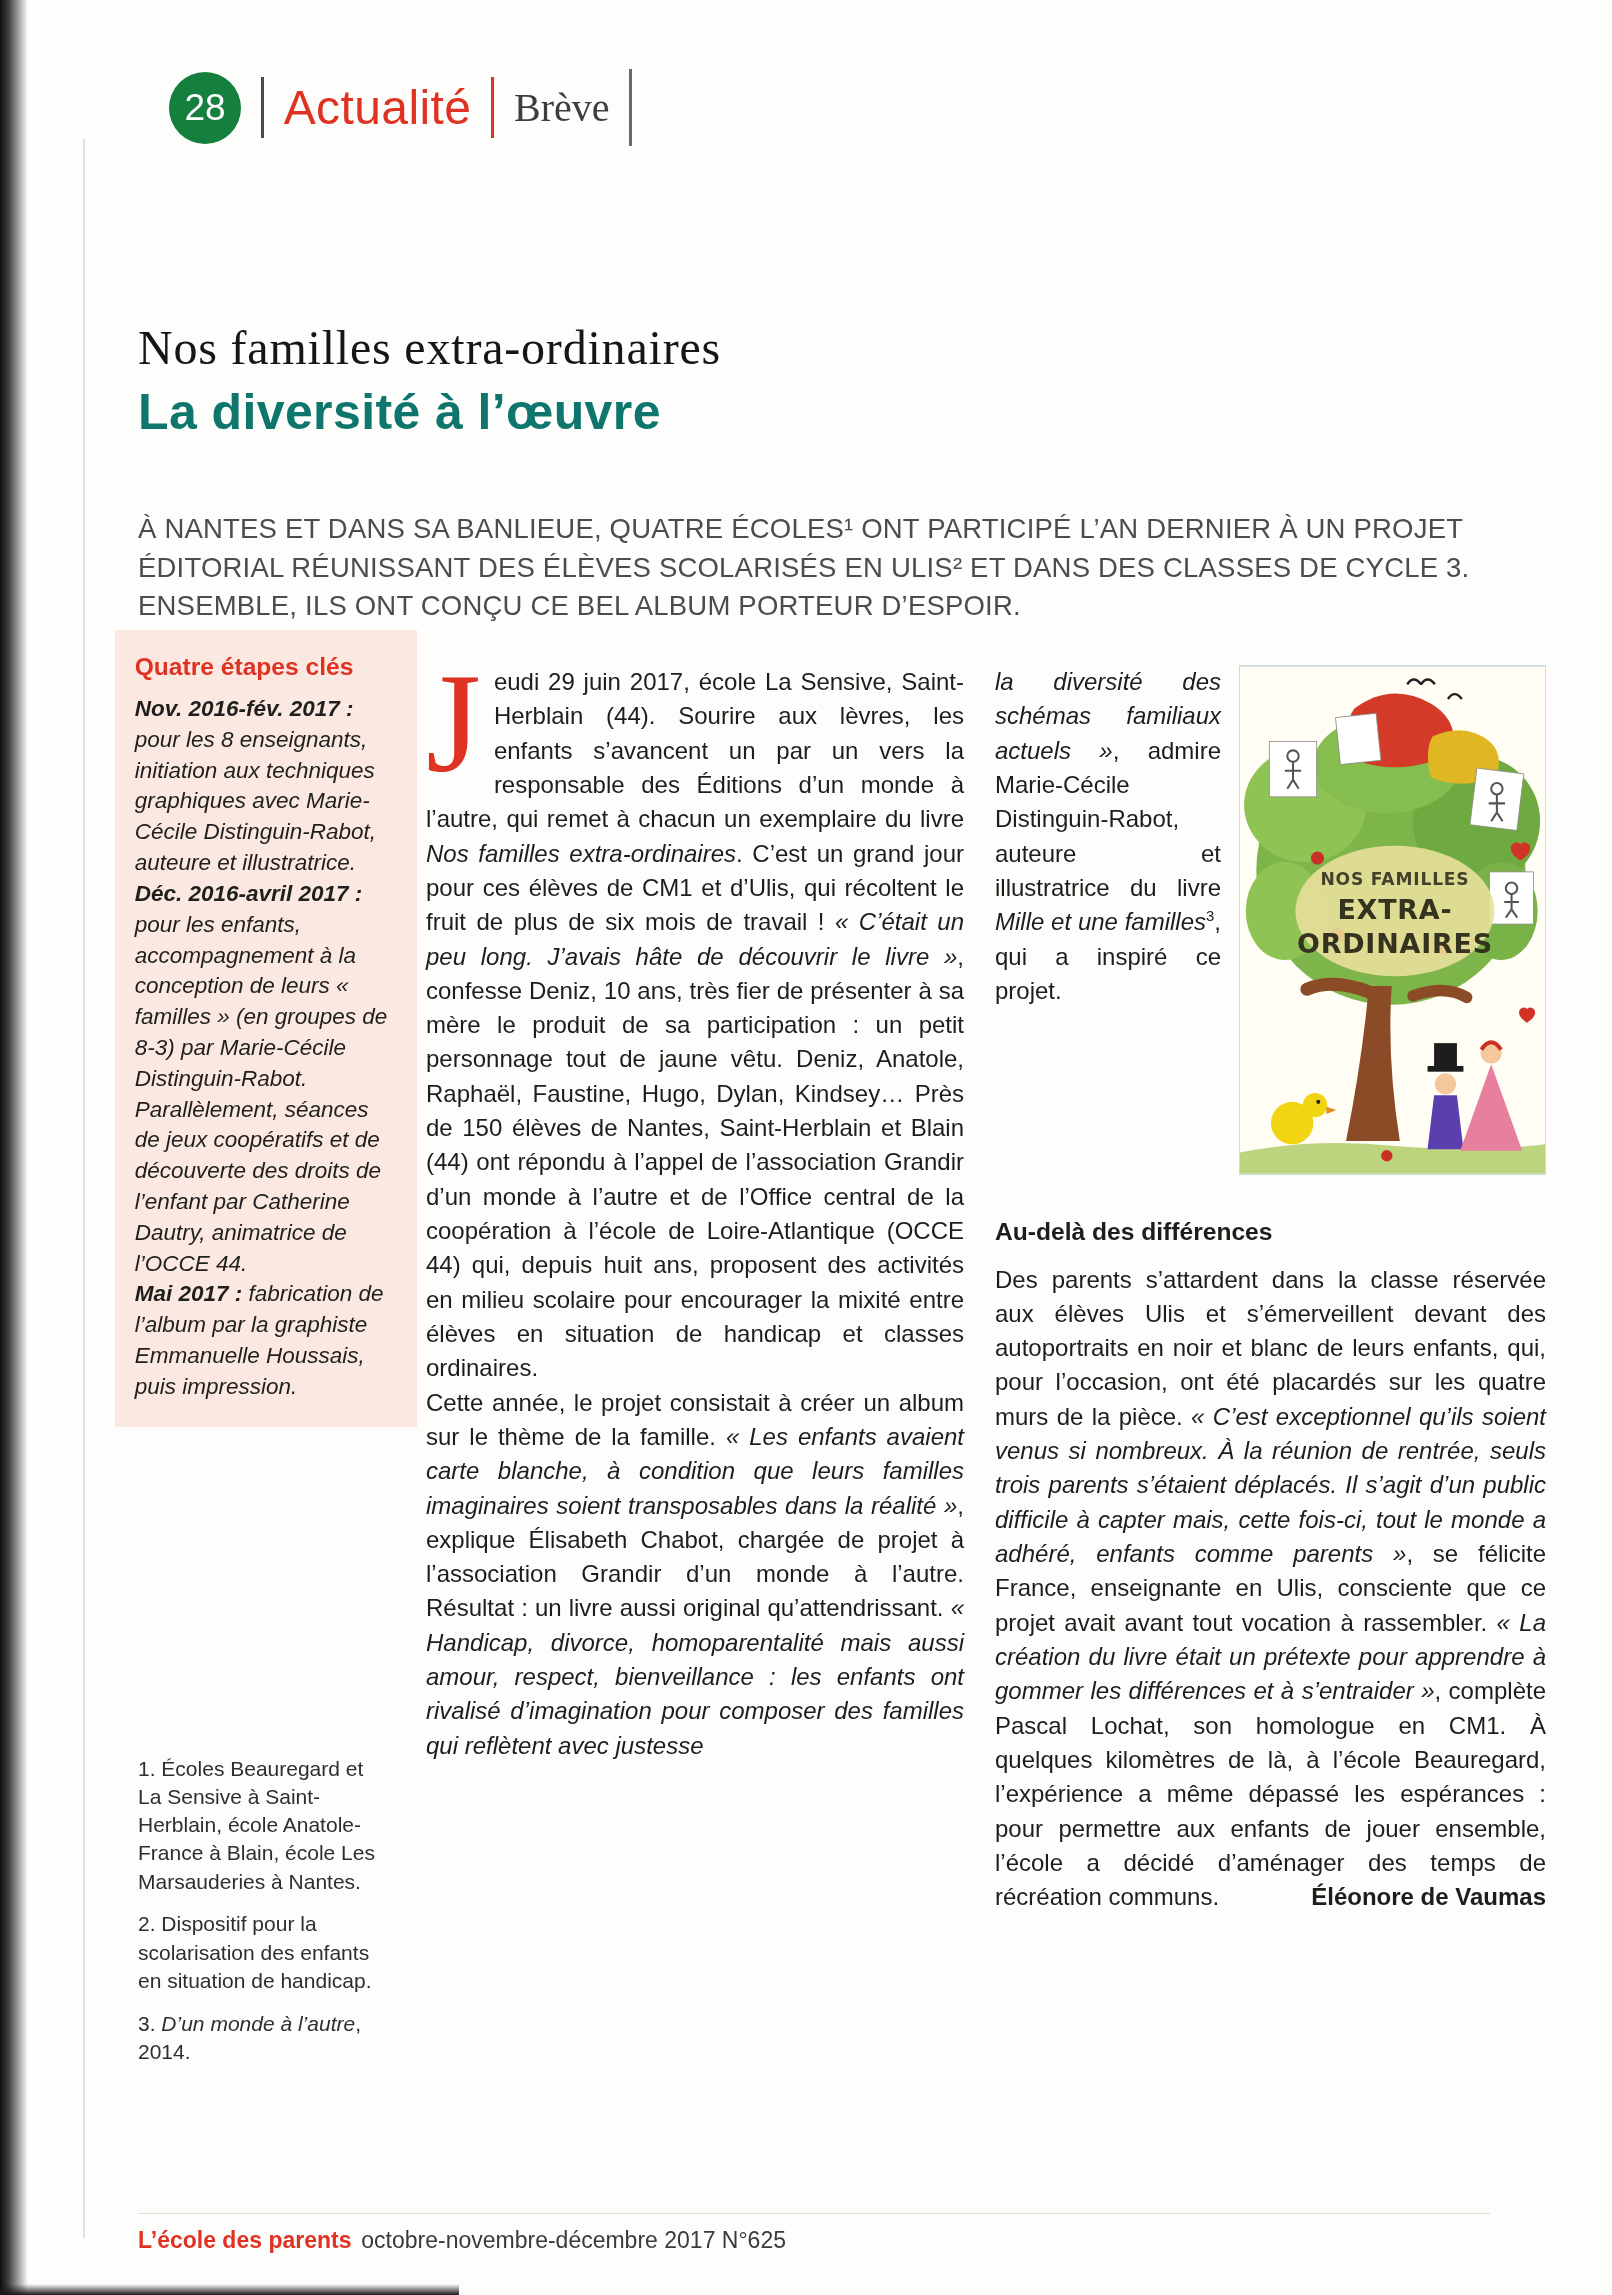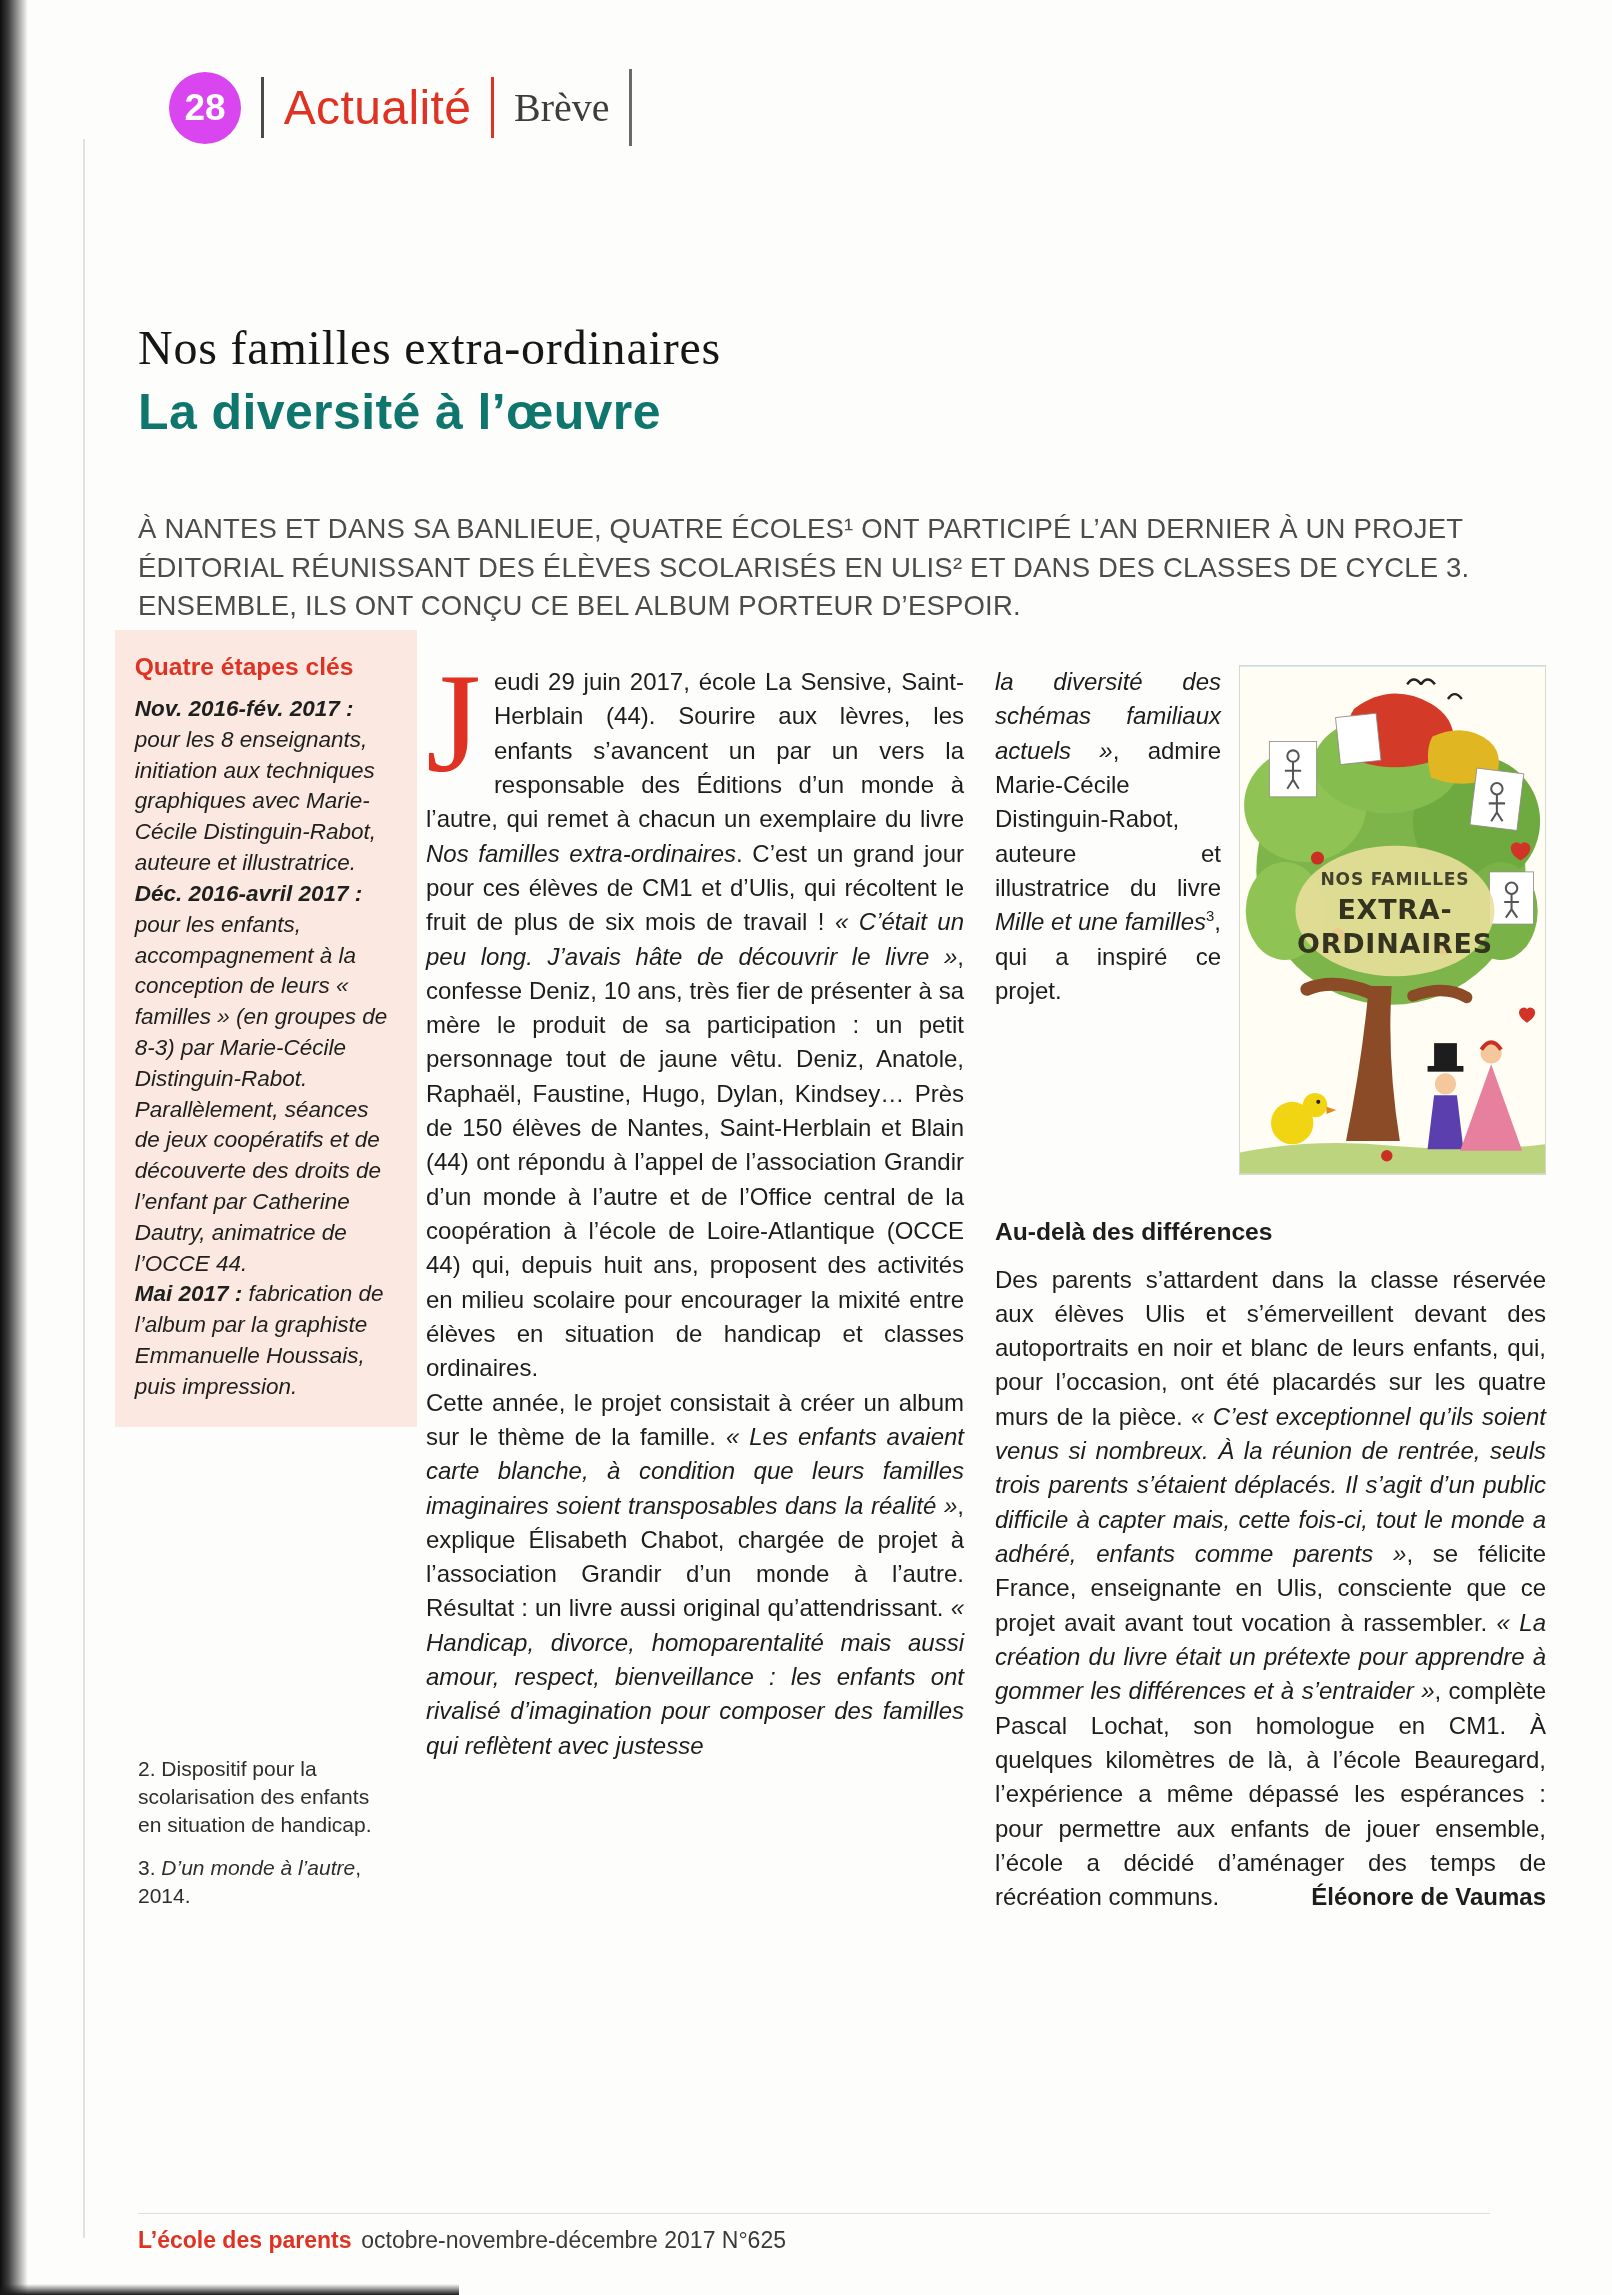--- a/index.html
+++ b/index.html
@@ -8,22 +8,22 @@
 .page{position:relative;width:1613px;height:2295px;background:#fdfdfb;overflow:hidden;
       color:#1d1d1b;font-family:"Liberation Sans",sans-serif;margin:0 auto}
 
 .scan-left{position:absolute;left:0;top:0;width:28px;height:100%;
   background:linear-gradient(to right,#0d0d0d 0%,#3f3f3f 30%,rgba(120,120,120,0) 100%);z-index:6}
 .scan-bottom{position:absolute;left:0;bottom:0;width:459px;height:11.5px;
   background:linear-gradient(to top,#1a1a1a,rgba(0,0,0,0));z-index:6}
 .crease{position:absolute;left:83px;top:139px;bottom:57px;width:1.6px;background:#e3e1de;z-index:1}
 
 .header{position:absolute;left:169px;top:69px;display:flex;align-items:center;gap:19.7px}
-.page-num{width:72px;height:72px;border-radius:50%;background:#d946ef;color:#fff;
-  font-size:37px;font-weight:700;display:flex;align-items:center;justify-content:center}
+.page-num{width:72px;height:72px;border-radius:50%;background:#15803d;color:#fff;
+  font-size:37px;font-weight:400;display:flex;align-items:center;justify-content:center}
 .sep{width:3.3px;height:61px;background:#4a4a4a}
 .sep.red{background:var(--accent)}
 .sep.tall{height:77px;width:2.5px;background:#6a6a6a}
 .section{color:var(--accent);font-size:48px;font-weight:400;letter-spacing:0.4px}
 .rubric{font-family:"Liberation Serif",serif;font-size:40px;color:#3d3d3c}
 
 .headline{position:absolute;left:138px;top:320px;width:1278px}
 .kicker{font-family:"Liberation Serif",serif;font-size:48px;font-weight:400;color:#161616;letter-spacing:0.8px}
 .title{font-size:50px;font-weight:700;color:#0f766e;margin-top:8.2px;letter-spacing:0.4px;font-family:"Liberation Sans",sans-serif}
 .standfirst{position:absolute;left:138px;top:510px;width:1352px;font-size:27.5px;line-height:1.4;
@@ -85,20 +85,21 @@
   <div class="standfirst">À NANTES ET DANS SA BANLIEUE, QUATRE ÉCOLES¹ ONT PARTICIPÉ L’AN DERNIER À UN PROJET ÉDITORIAL RÉUNISSANT DES ÉLÈVES SCOLARISÉS EN ULIS² ET DANS DES CLASSES DE CYCLE 3. ENSEMBLE, ILS ONT CONÇU CE BEL ALBUM PORTEUR D’ESPOIR.</div>
 
   <aside class="sidebar">
     <div class="sidebar-title">Quatre étapes clés</div>
     <p class="sidebar-entry"><span class="bd">Nov. 2016-fév. 2017 : </span><span>pour les 8 enseignants, initiation aux techniques graphiques avec Marie-Cécile Distinguin-Rabot, auteure et illustratrice.</span></p>
     <p class="sidebar-entry"><span class="bd">Déc. 2016-avril 2017 : </span><span>pour les enfants, accompagnement à la conception de leurs « familles » (en groupes de 8-3) par Marie-Cécile Distinguin-Rabot. Parallèlement, séances de jeux coopératifs et de découverte des droits de l’enfant par Catherine Dautry, animatrice de l’OCCE 44.</span></p>
     <p class="sidebar-entry"><span class="bd">Mai 2017 : </span><span>fabrication de l’album par la graphiste Emmanuelle Houssais, puis impression.</span></p>
   </aside>
 
   <div class="footnotes">
+    <p class="footnote"><span>1. Écoles Beauregard et La Sensive à Saint-Herblain, école Anatole-France à Blain, école Les Marsauderies à Nantes.</span></p>
     <p class="footnote"><span>2. Dispositif pour la scolarisation des enfants en situation de handicap.</span></p>
     <p class="footnote"><span>3. </span><span class="it">D’un monde à l’autre</span><span>, 2014.</span></p>
   </div>
 
   <div class="col-mid">
     <p><span class="dropcap">J</span><span><span>eudi 29 juin 2017, école La Sensive, Saint-Herblain (44). Sourire aux lèvres, les enfants s’avancent un par un vers la responsable des Éditions d’un monde à l’autre, qui remet à chacun un exemplaire du livre </span><span class="it">Nos familles extra-ordinaires</span><span>. C’est un grand jour pour ces élèves de CM1 et d’Ulis, qui récoltent le fruit de plus de six mois de travail ! </span><span class="it">« C’était un peu long. J’avais hâte de découvrir le livre »</span><span>, confesse Deniz, 10 ans, très fier de présenter à sa mère le produit de sa participation : un petit personnage tout de jaune vêtu. Deniz, Anatole, Raphaël, Faustine, Hugo, Dylan, Kindsey… Près de 150 élèves de Nantes, Saint-Herblain et Blain (44) ont répondu à l’appel de l’association Grandir d’un monde à l’autre et de l’Office central de la coopération à l’école de Loire-Atlantique (OCCE 44) qui, depuis huit ans, proposent des activités en milieu scolaire pour encourager la mixité entre élèves en situation de handicap et classes ordinaires.</span></span></p>
     <p><span>Cette année, le projet consistait à créer un album sur le thème de la famille. </span><span class="it">« Les enfants avaient carte blanche, à condition que leurs familles imaginaires soient transposables dans la réalité »</span><span>, explique Élisabeth Chabot, chargée de projet à l’association Grandir d’un monde à l’autre. Résultat : un livre aussi original qu’attendrissant. </span><span class="it">« Handicap, divorce, homoparentalité mais aussi amour, respect, bienveillance : les enfants ont rivalisé d’imagination pour composer des familles qui reflètent avec justesse</span></p>
   </div>
 
   <div class="col-right">

